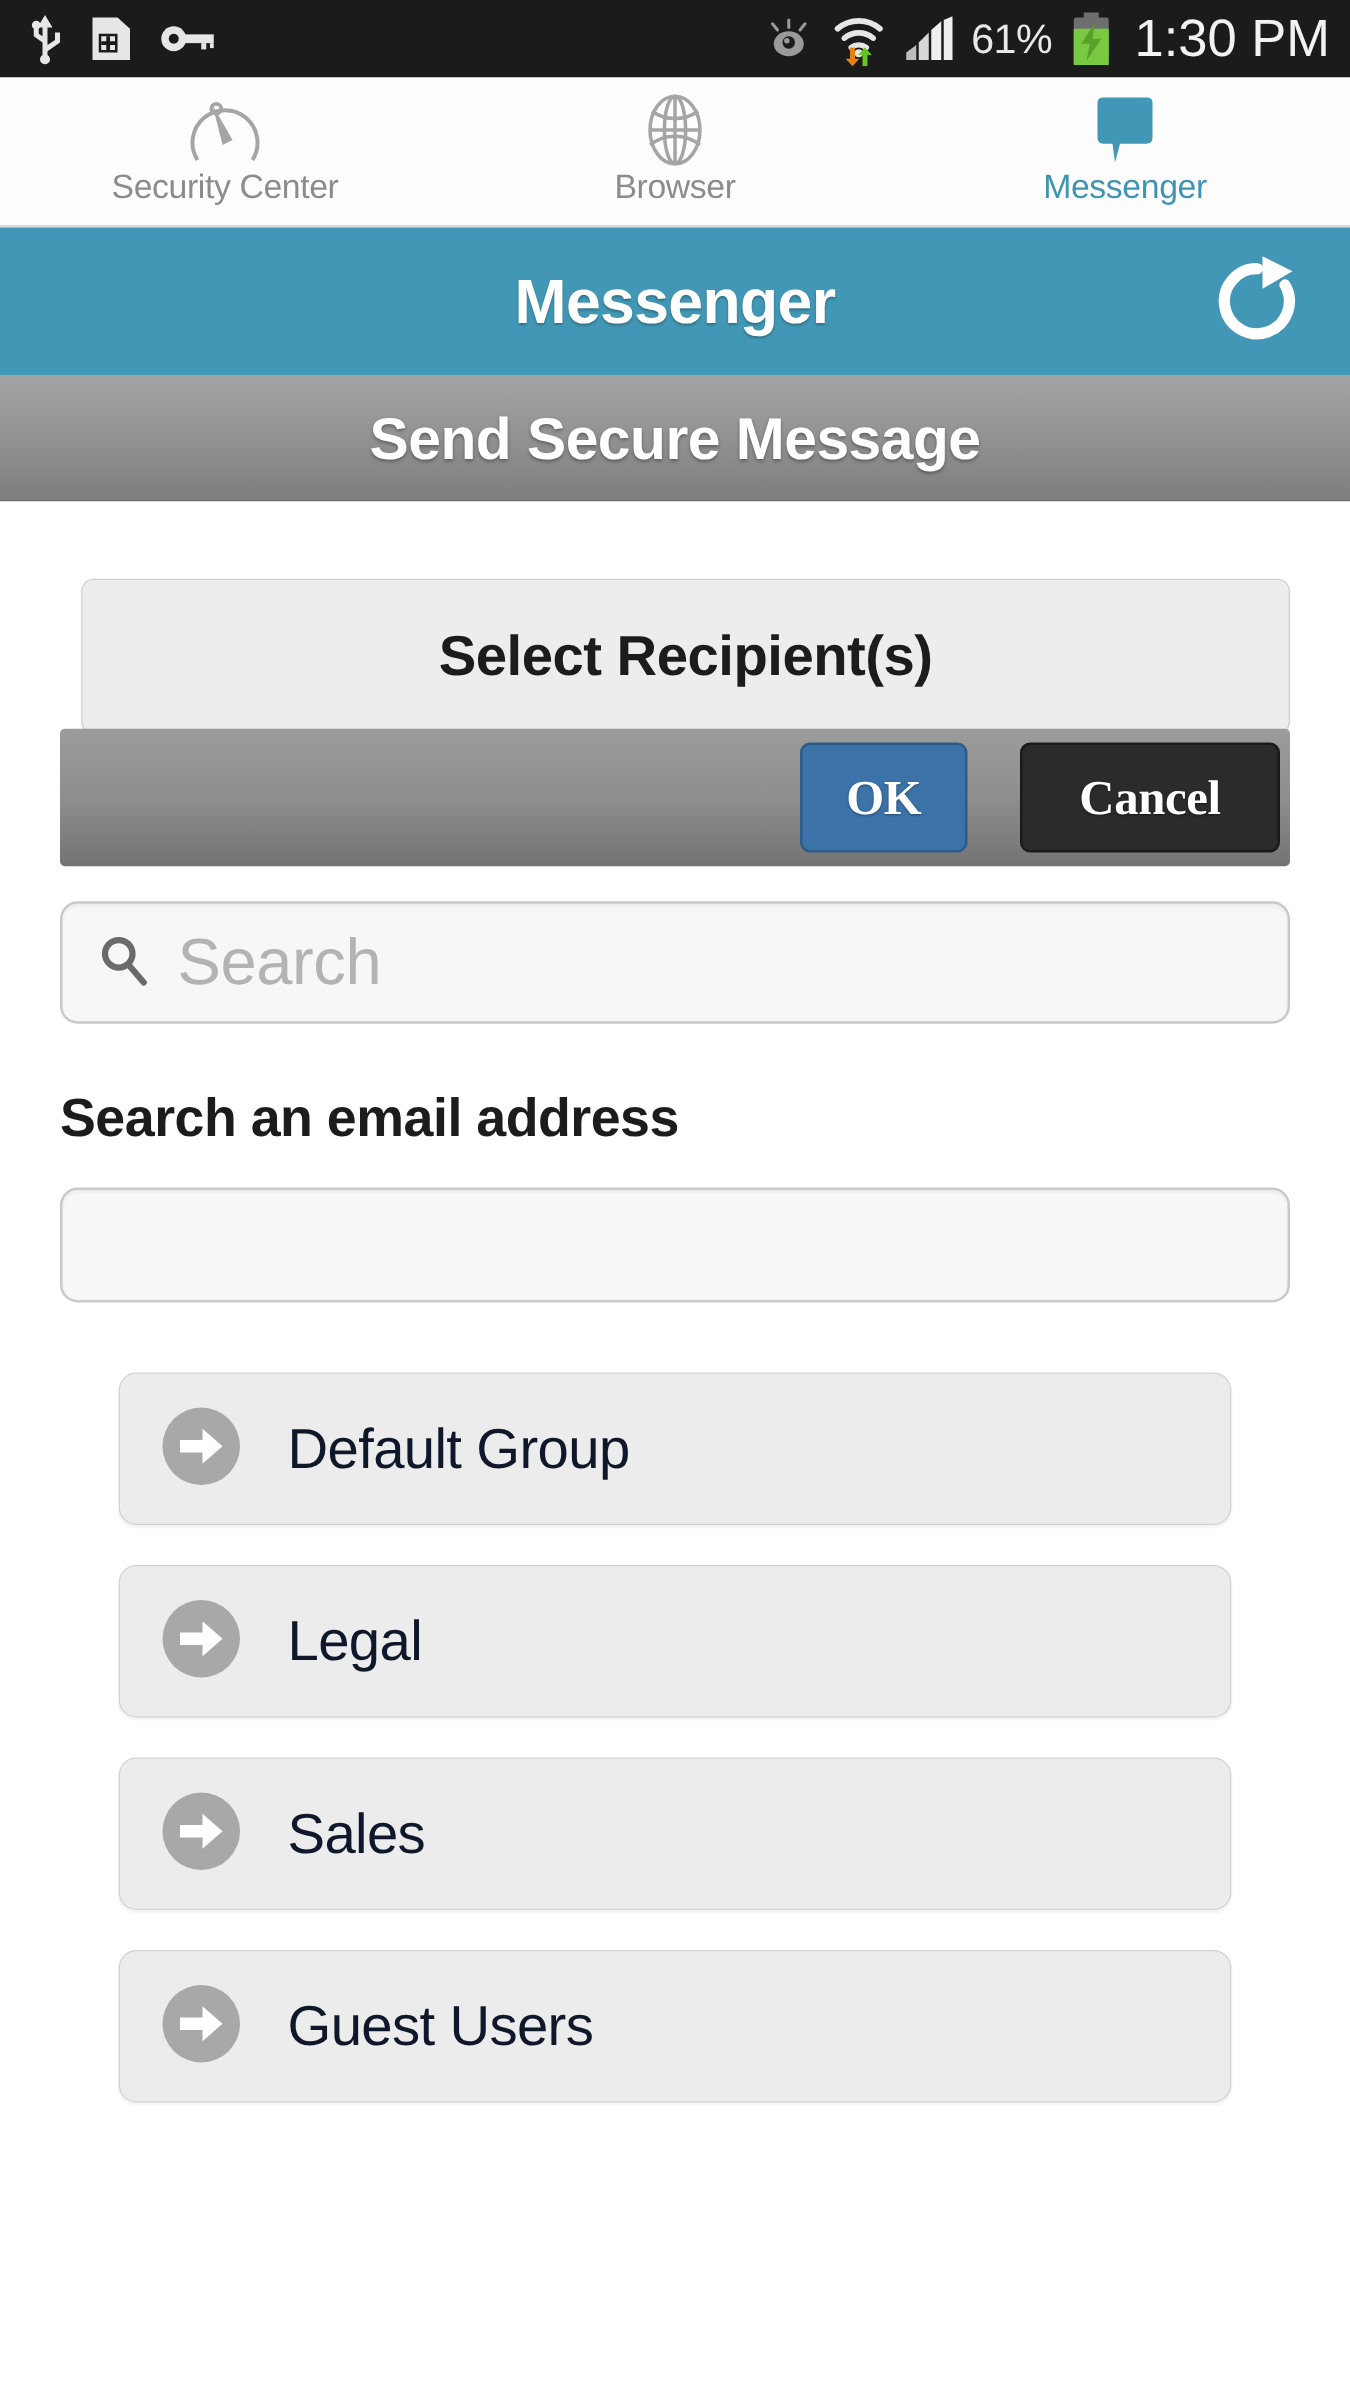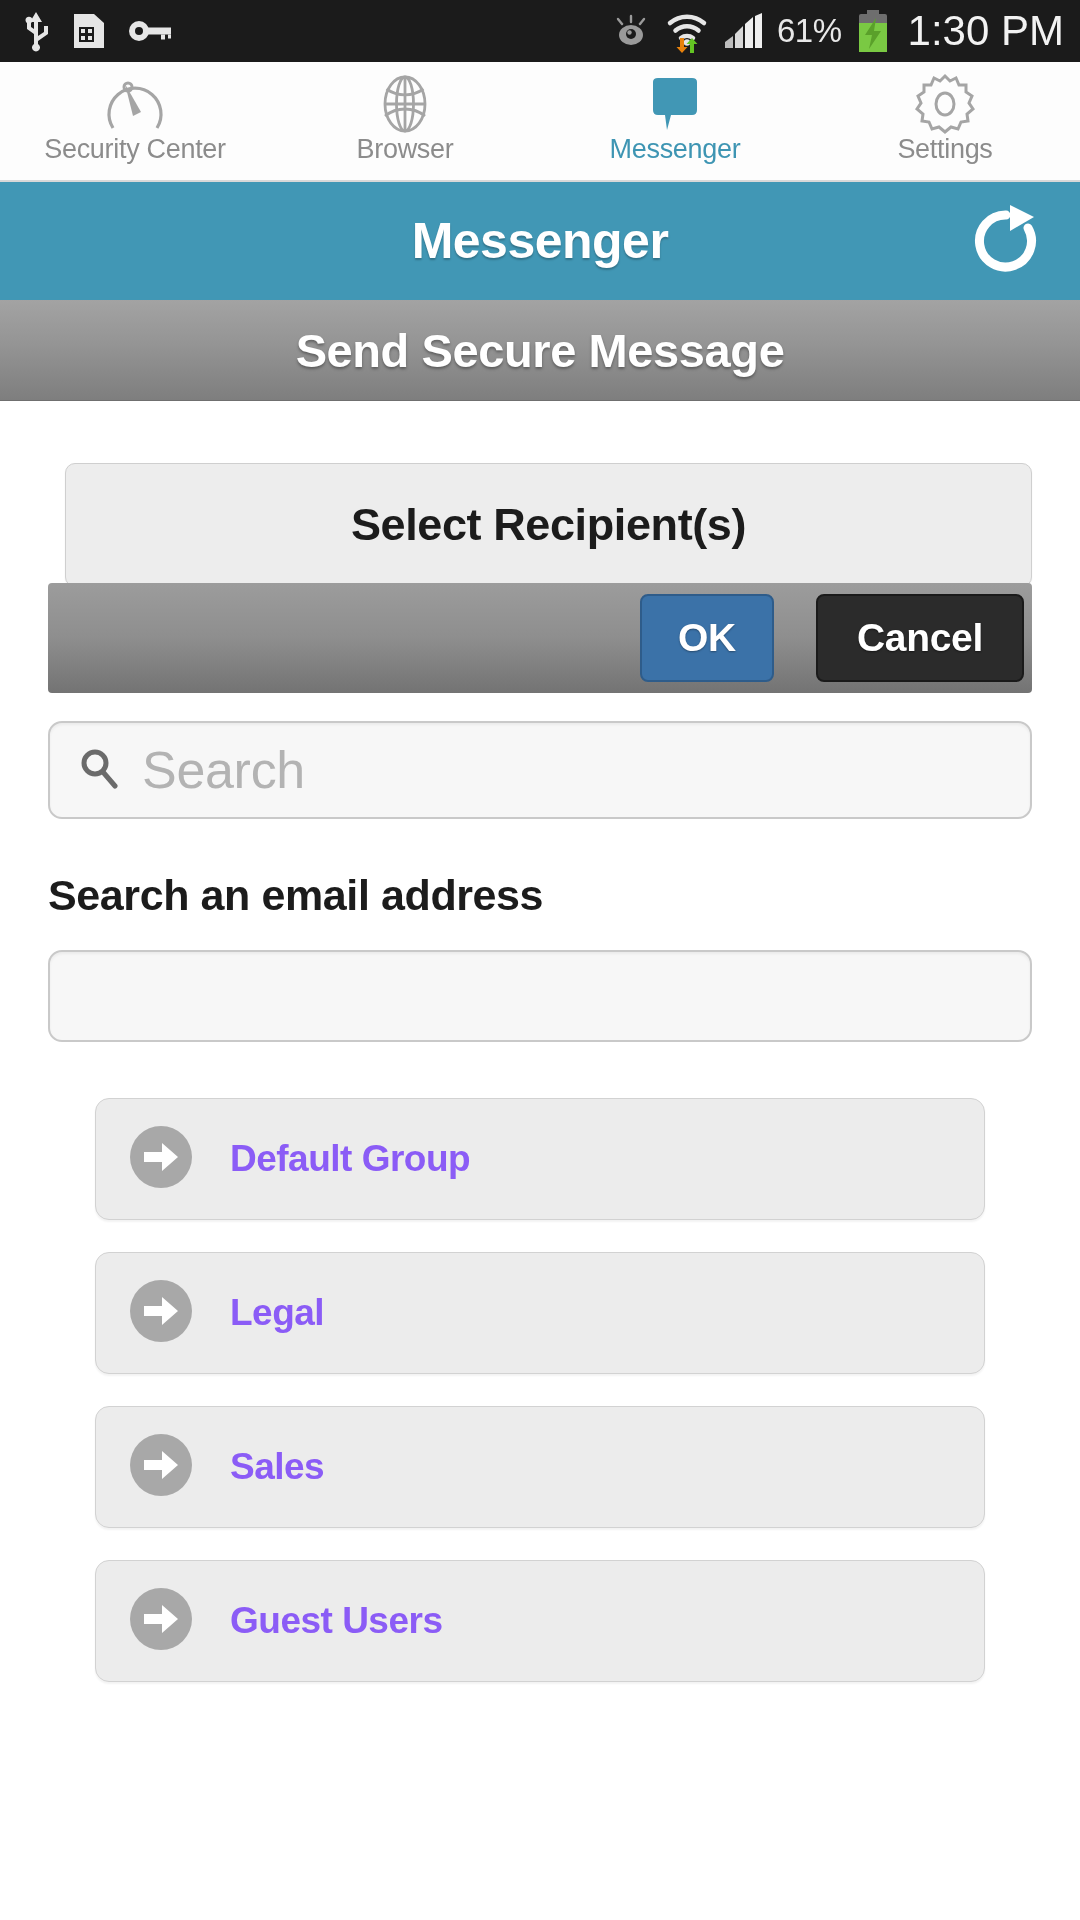--- a/index.html
+++ b/index.html
@@ -142,20 +142,21 @@
     height: 110px;
     background: linear-gradient(to bottom, #9c9c9c 0%, #8e8e8e 50%, #737373 100%);
     border-radius: 4px;
     display: flex;
     align-items: center;
     justify-content: flex-end;
     padding-right: 8px;
     gap: 42px;
     position: relative;
     top: -4px;
+    font-family: Liberation Serif, serif;
   }
   .btn {
     height: 88px;
     border-radius: 8px;
     display: flex;
     align-items: center;
     justify-content: center;
     font-size: 39px;
     font-weight: bold;
     color: #ffffff;
@@ -217,23 +218,23 @@
     border: 1px solid #d2d2d2;
     border-radius: 14px;
     display: flex;
     align-items: center;
     padding-left: 32px;
     gap: 36px;
     box-shadow: 0 2px 2px rgba(0,0,0,0.05);
     cursor: pointer;
   }
   .group-name {
-    font-size: 37px;
-    font-weight: bold;
-    color: #8b5cf6;
+    font-size: 45px;
+    font-weight: normal;
+    color: #0f172a;
     letter-spacing: -0.5px;
   }
   .arrow-circle { flex-shrink: 0; }
 </style>
 </head>
 <body>
 
 <div class="status-bar">
   <div class="status-left">
     <span class="sb-icon">
@@ -339,29 +340,20 @@
 
   <div class="tab active">
     <span class="tab-icon">
       <svg width="64" height="64" viewBox="0 0 64 64">
         <path d="M10 10 Q10 6 15 6 L49 6 Q54 6 54 10 L54 38 Q54 43 49 43 L28 43 L24 58 L22 43 L15 43 Q10 43 10 38 Z" fill="#4197b5"></path>
       </svg>
     </span>
     <span class="tab-label">Messenger</span>
   </div>
 
-  <div class="tab">
-    <span class="tab-icon">
-      <svg width="64" height="64" viewBox="0 0 64 64">
-        <path d="M32 4 L37 9 L43 6 L46 13 L53 13 L53 20 L59 24 L56 31 L60 37 L54 42 L55 49 L48 50 L45 57 L38 55 L32 60 L26 55 L19 57 L16 50 L9 49 L10 42 L4 37 L8 31 L5 24 L11 20 L11 13 L18 13 L21 6 L27 9 Z" fill="none" stroke="#a5a5a5" stroke-width="3"></path>
-        <ellipse cx="32" cy="32" rx="9" ry="11" fill="none" stroke="#a5a5a5" stroke-width="3"></ellipse>
-      </svg>
-    </span>
-    <span class="tab-label">Settings</span>
-  </div>
 
 </div>
 
 <div class="teal-header">
   <span class="teal-title">Messenger</span>
   <span class="refresh-btn">
     <svg width="80" height="80" viewBox="0 0 80 80">
       <path d="M40 14 A26 26 0 1 0 62 27" fill="none" stroke="#ffffff" stroke-width="9" stroke-linecap="round"></path>
       <path d="M44 4 L68 16 L44 30 Z" fill="#ffffff"></path>
     </svg>

